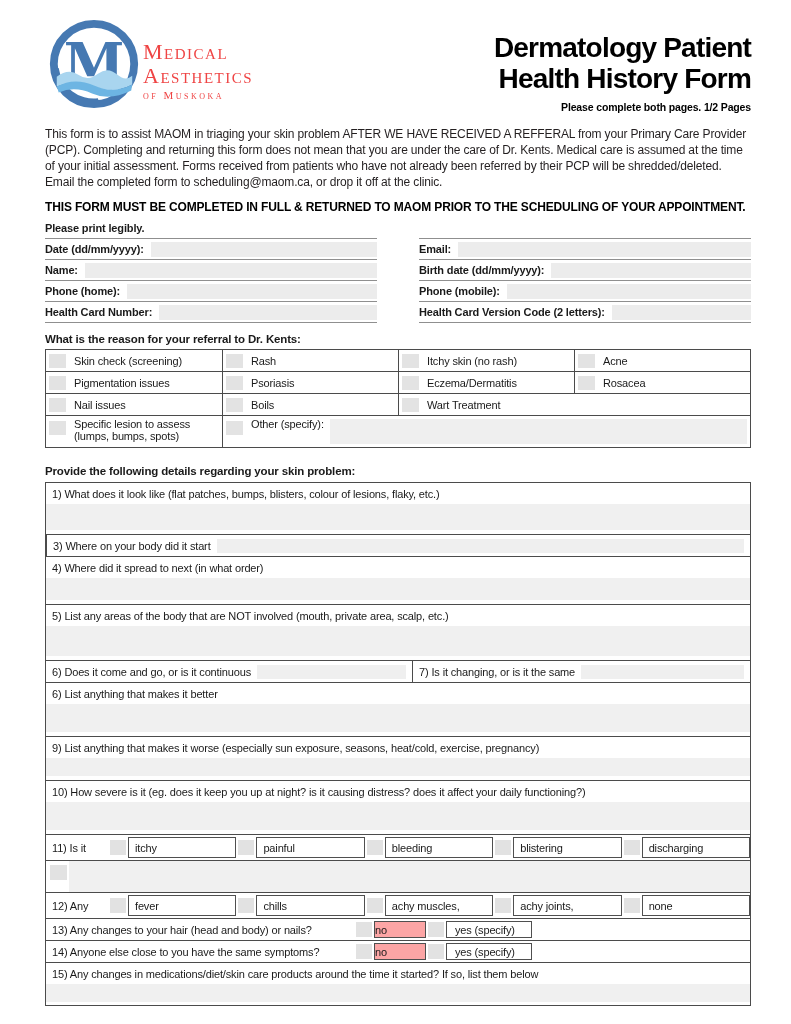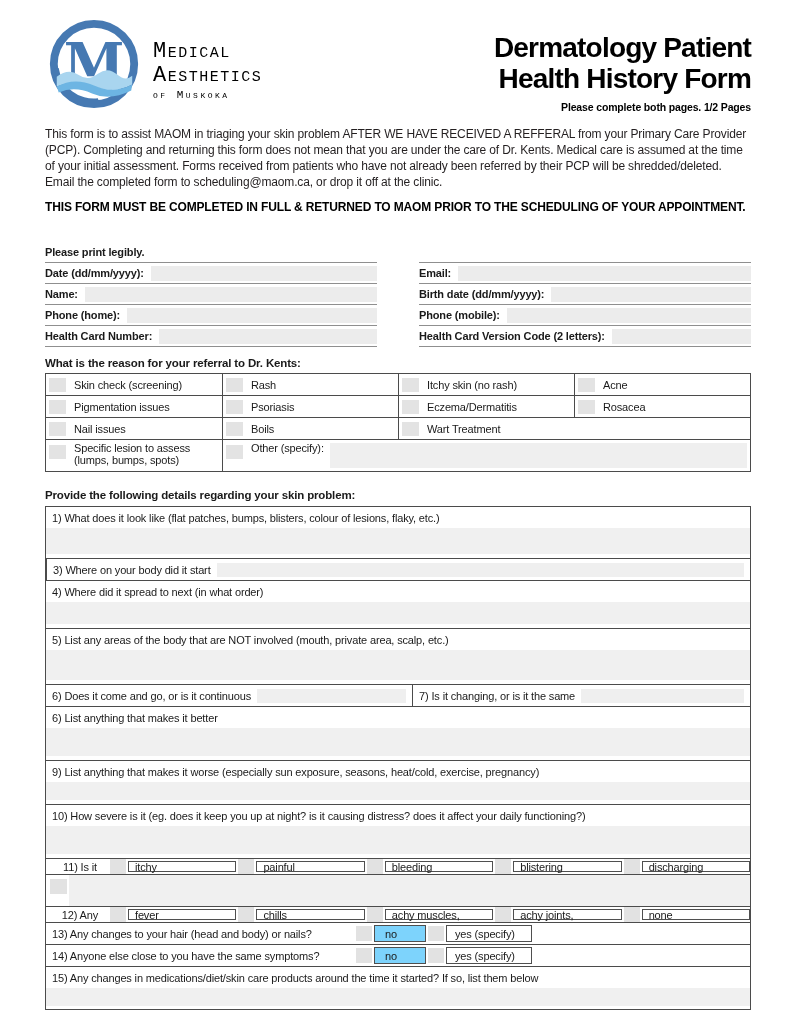--- a/index.html
+++ b/index.html
@@ -8,31 +8,31 @@
     width:791px; height:1024px; margin:0 auto; background:#ffffff;
     font-family:"Liberation Sans", sans-serif; color:#1a1a1a;
     padding:16px 40px 0 45px; overflow:hidden; position:relative;
     letter-spacing:-0.15px;
   }
 
   
   .header { display:flex; align-items:flex-start; }
   .logo-wrap { display:flex; align-items:center; }
   .logo-svg { width:98px; height:98px; flex:0 0 auto; }
-  .wordmark { margin-left:10px; font-family:Liberation Mono, monospace; color:#000000; line-height:1.08; padding-top:12px;}
+  .wordmark { font-family:Liberation Serif, serif; color:#ef4444; line-height:1.08; padding-top:12px;}
   .wm-big { font-variant:small-caps; font-size:22px; letter-spacing:1.5px; }
   .wm-small { font-variant:small-caps; font-size:11px; letter-spacing:2.5px; margin-top:2px; }
   .title-block { margin-left:auto; text-align:right; padding-top:16px; }
   .title { font-size:28px; font-weight:bold; line-height:1.12; letter-spacing:-0.8px; color:#000; }
   .pages-note { font-size:10.5px; font-weight:bold; margin-top:6px; color:#000; }
 
   
   .intro-p { font-size:12px; line-height:1.34; margin-top:12px; color:#231f20; }
   .mandate { font-size:12px; font-weight:bold; margin-top:10px; color:#000; }
-  .print-note { font-size:11px; font-weight:bold; margin-top:32px; }
+  .print-note { font-size:11px; font-weight:bold; margin-top:8px; }
 
   
   .fields { display:flex; gap:42px; margin-top:4px; }
   .f-col { flex:1; border-top:1.5px solid #8f8f8f; }
   .f-row { display:flex; align-items:center; height:21px; border-bottom:1.5px solid #8f8f8f; }
   .f-label { font-weight:bold; font-size:11px; white-space:nowrap; padding-right:7px; }
   .f-input { flex:1; height:15px; background:#ececec; }
 
   
   .sec-label { font-size:11.5px; font-weight:bold; margin-top:10px; }
@@ -49,34 +49,34 @@
 
   
   .dtable { border:1.5px solid #4b4b4b; margin-top:5px; font-size:11px; }
   .drow + .drow { border-top:1px solid #4b4b4b; }
   .q { padding:4px 6px 2px 6px; line-height:15px; }
   .ans { background:#f0f0f0; margin-bottom:4px; }
   .split { display:flex; align-items:stretch; }
   .scell { flex:0 0 52%; display:flex; align-items:center; padding:0 6px; height:21px; }
   .scell.r { flex:1; border-left:1px solid #4b4b4b; }
   .ifill { flex:1; height:14px; background:#efefef; margin-left:6px; }
-  .optrow { display:flex; align-items:center; height:16px; padding-left:6px;text-align:center; }
+  .optrow { display:flex; align-items:center; height:26px; padding-left:6px; }
   .prefix { width:56px; flex:0 0 auto; }
   .optrow .cb { width:16px; height:15px; margin:0 2px; background:#e2e2e2; }
   .optbox { flex:1; align-self:stretch; margin:2px 0; border:1px solid #4f4f4f; background:#fff;
             display:flex; align-items:center; padding-left:6px; }
   .otherrow { display:flex; align-items:stretch; height:32px; }
   .otherrow .cb { width:17px; height:15px; margin:4px 2px 0 4px; background:#e2e2e2; flex:0 0 auto; }
   .otherlabel { padding:5px 4px 0 4px; white-space:nowrap; }
   .afill { flex:1; background:#f0f0f0; }
   .ynrow { display:flex; align-items:center; height:22px; padding-left:6px; }
   .ynq { width:302px; flex:0 0 auto; }
   .ynrow .cb { width:16px; height:15px; margin:0 2px; background:#e2e2e2; }
   .nobox { flex:0 0 52px; align-self:stretch; margin:2px 0; border:1px solid #4f4f4f;
-           display:flex; align-items:center; padding-left:10px; background:#7dd3fc; }
+           display:flex; align-items:center; background:#fca5a5; }
   .yesbox { flex:0 0 86px; align-self:stretch; margin:2px 0; border:1px solid #4f4f4f;
             display:flex; align-items:center; padding-left:8px; background:#fff; }
   .spacer { flex:1; }
 </style>
 </head>
 <body>
 
 <div class="page">
 
   <div class="header">

